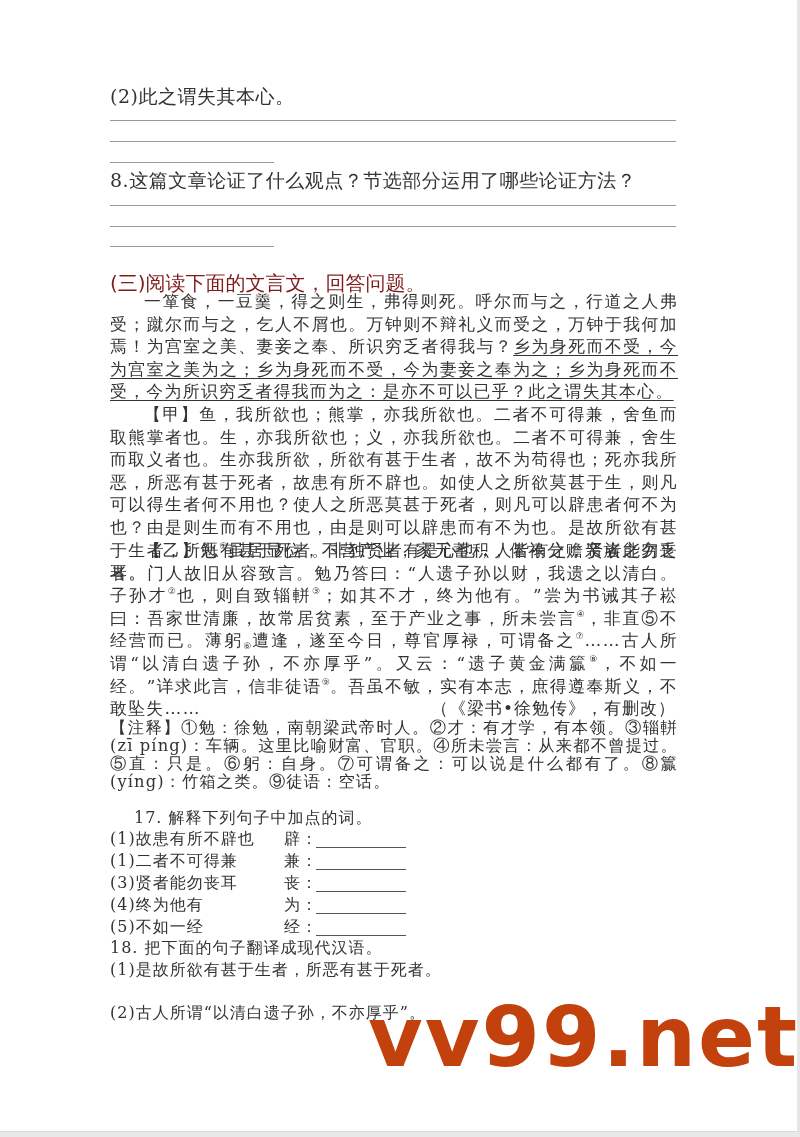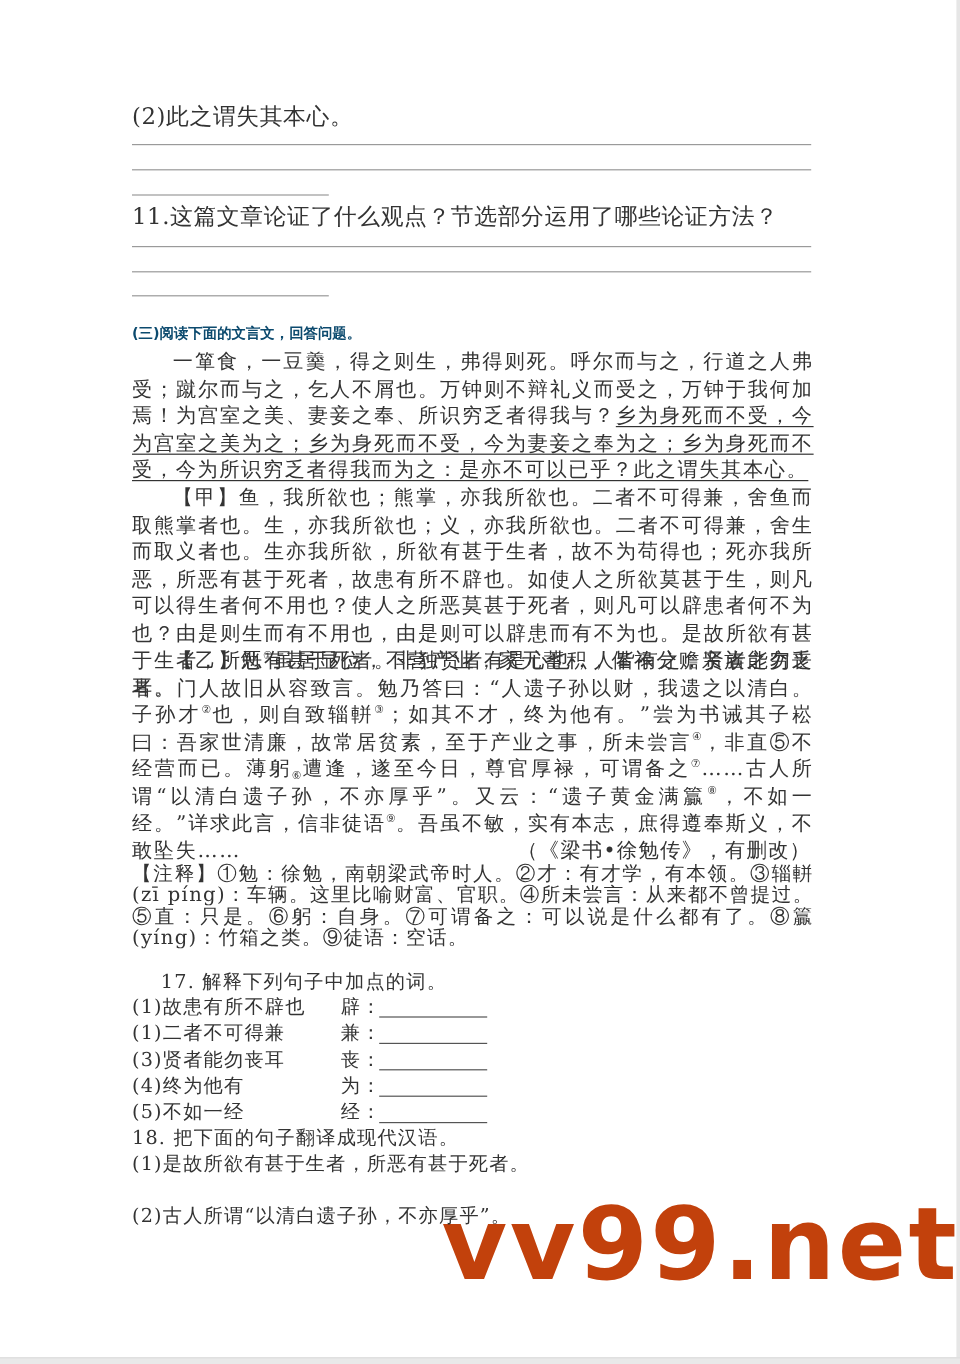--- a/index.html
+++ b/index.html
@@ -44,23 +44,23 @@
     .rule {
       position: absolute;
       height: 1px;
       background: #9a9a9a;
     }
     .rule.full { left: 110px; width: 566px; }
     .rule.short { left: 110px; width: 164px; }
 
     .section-title {
       font-family: "DejaVu Sans", "Liberation Sans", sans-serif;
-      font-weight: bold;
-      font-size: 12px;
-      color: #0c4a6e;
+      font-weight: normal;
+      font-size: 20px;
+      color: #7f1d1d;
     }
     .passage {
       position: absolute;
       left: 110px;
       width: 568px;
       font-size: 16.8px;
       line-height: 22.6px;
       letter-spacing: 1.4px;
       text-align: justify;
       text-align-last: left;
@@ -158,21 +158,21 @@
 
 <div class="page">
 
   <div class="watermark">vv99.net</div>
 
   <div class="abs txt front" style="left:110px; top:84px;">(2)此之谓失其本心。</div>
   <div class="rule full" style="top:120px;"></div>
   <div class="rule full" style="top:141px;"></div>
   <div class="rule short" style="top:162px;"></div>
 
-  <div class="abs txt front" style="left:110px; top:168px;">11.这篇文章论证了什么观点？节选部分运用了哪些论证方法？</div>
+  <div class="abs txt front" style="left:110px; top:168px;">8.这篇文章论证了什么观点？节选部分运用了哪些论证方法？</div>
   <div class="rule full" style="top:205px;"></div>
   <div class="rule full" style="top:226px;"></div>
   <div class="rule short" style="top:246px;"></div>
 
   <div class="abs section-title front" style="left:110px; top:270px;">(三)阅读下面的文言文，回答问题。</div>
 
   <div class="passage front" style="top:290px;">
     <p class="indent"><span>一箪食，一豆羹，得之则生，弗得则死。呼尔而与之，行道之人弗受；蹴尔而与之，乞人不屑也。万钟则不辩礼义而受之，万钟于我何加焉！为宫室之美、妻妾之奉、所识穷乏者得我与？</span><span class="u">乡为身死而不受，今为宫室之美为之；乡为身死而不受，今为妻妾之奉为之；乡为身死而不受，今为所识穷乏者得我而为之：是亦不可以已乎？此之谓失其本心。</span></p>
     <p class="indent"><span>【甲】</span><span>鱼，我所欲也；熊掌，亦我所欲也。二者不可得兼，舍鱼而取熊掌者也。生，亦我所欲也；义，亦我所欲也。二者不可得兼，舍生而取义者也。生亦我所欲，所欲有甚于生者，故不为苟得也；死亦我所恶，所恶有甚于死者，故患有所不辟也。如使人之所欲莫甚于生，则凡可以得生者何不用也？使人之所恶莫甚于死者，则凡可以辟患者何不为也？由是则生而有不用也，由是则可以辟患而有不为也。是故所欲有甚于生者，所恶有甚于死者。非独贤者有是心也，人皆有之，贤者能勿丧耳。</span></p>
   </div>

